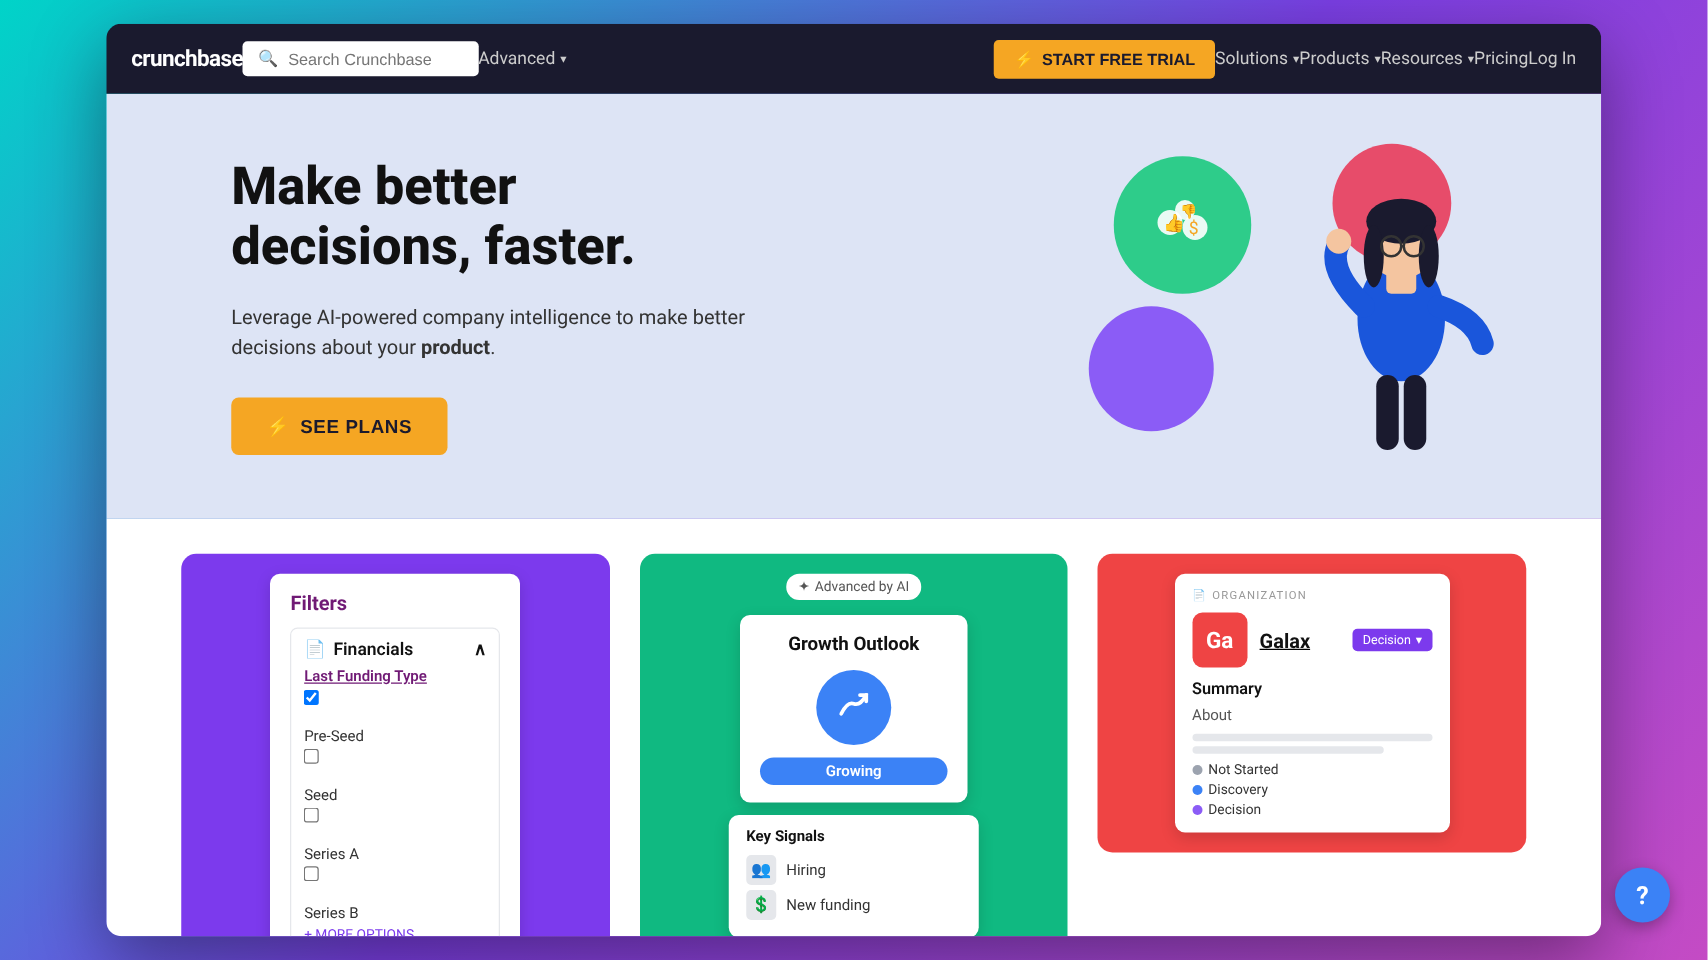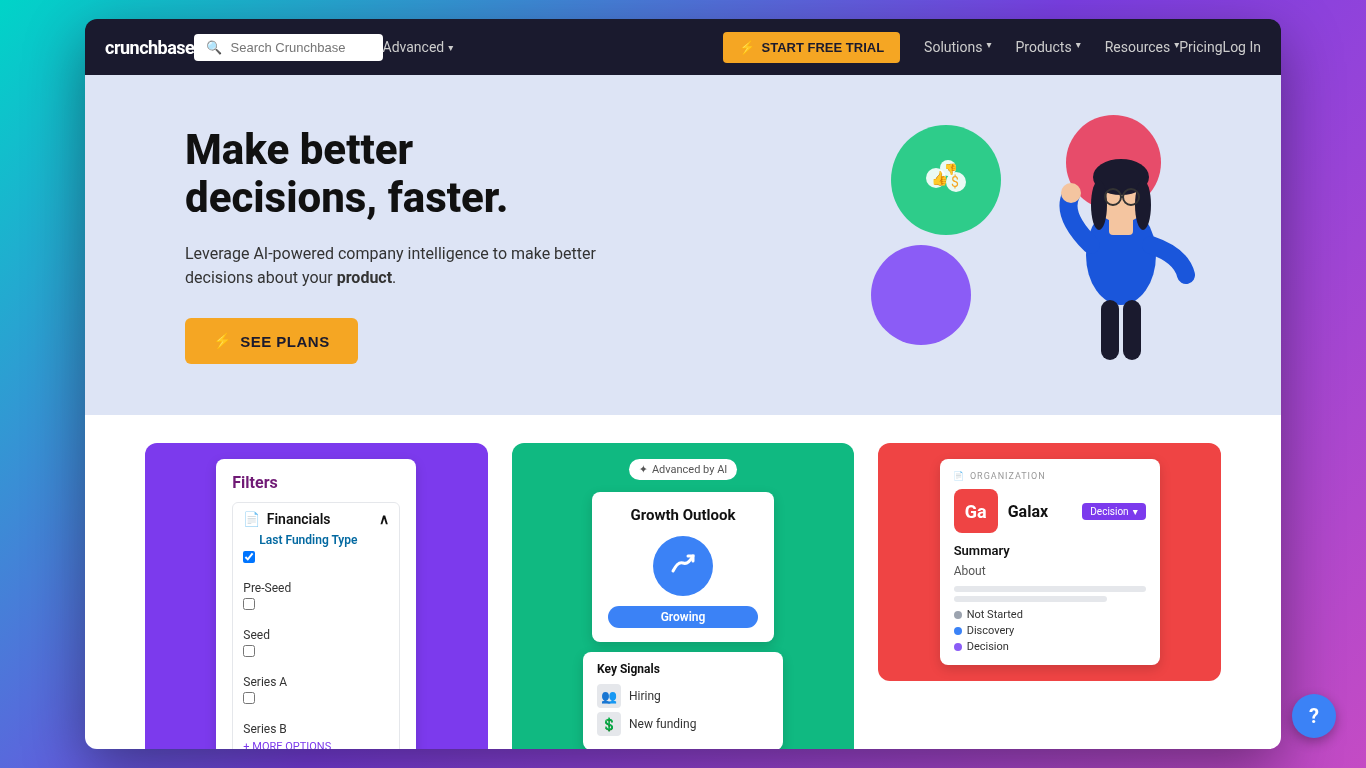--- a/index.html
+++ b/index.html
@@ -81,24 +81,24 @@
       cursor: pointer;
       display: flex;
       align-items: center;
       gap: 6px;
       white-space: nowrap;
     }
     .nav-link {
       color: #ccc;
       font-size: 14px;
       display: flex;
+      align-items: center;
       gap: 4px;
       cursor: pointer;
       white-space: nowrap;
-      margin-left: 24px;
     }
     .nav-link-plain {
       color: #ccc;
       font-size: 14px;
       cursor: pointer;
       white-space: nowrap;
     }
     
     .main-content {
       flex: 1;
@@ -224,23 +224,24 @@
     .filter-group-header {
       display: flex;
       align-items: center;
       justify-content: space-between;
       font-size: 14px;
       font-weight: 600;
       color: #111;
     }
     .filter-label {
       font-size: 12px;
-      color: #0369a1;
-      margin: 6px 16px 4px;
+      color: #701a75;
+      margin: 6px 0 4px;
       font-weight: 600;
+      text-decoration: underline;
     }
     .filter-item {
       display: flex;
       align-items: flex-start;
       gap: 18px;
       font-size: 12px;
       color: #333;
       margin: 3px 0;
       flex-direction: column;
     }
@@ -379,20 +380,21 @@
       border-radius: 8px;
       display: flex;
       align-items: center;
       justify-content: center;
       color: white;
       font-size: 18px;
       font-weight: 700;
     }
     .org-info {
       flex: 1;
+      text-decoration: underline;
     }
     .org-name {
       font-size: 16px;
       font-weight: 700;
       color: #111;
     }
     .org-summary-label {
       font-size: 13px;
       font-weight: 600;
       color: #111;

